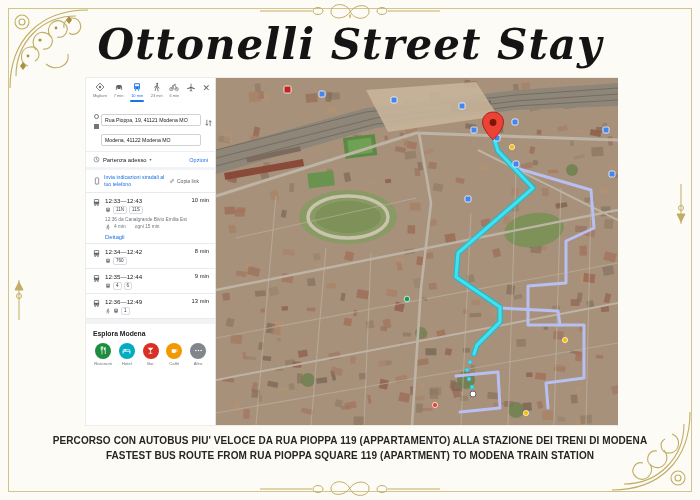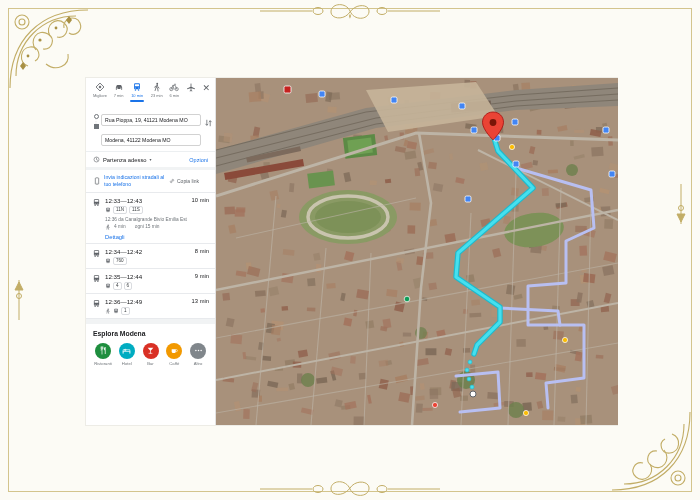--- a/index.html
+++ b/index.html
@@ -205,20 +205,21 @@
       </g>
 </svg>
 <svg class="orn" style="right:12px;top:180px" width="14" height="44" viewBox="0 0 14 44">
   <g fill="none" stroke="#c2ad66" stroke-width="1">
         <path d="M7 4 v40"></path>
         <path d="M7 42 l-4 -8 h8z" fill="#c2ad66"></path>
         <circle cx="7" cy="28" r="2.5"></circle>
       </g>
 </svg>
 
+<div class="title">Ottonelli Street Stay</div>
 
 <div class="shot">
 
   <div class="panel">
     <div class="modebar">
       <div class="mode">
         <svg class="ic icsvg">
               <use href="#i-best"></use>
             </svg>
         <span class="ml">Migliore</span>
@@ -767,14 +768,18 @@
       </g>
 
       <g>
         <path d="M277 34 c-6.2 0 -10.5 4.6 -10.5 10.3 c0 7.4 10.5 17.7 10.5 17.7 c0 0 10.5 -10.3 10.5 -17.7 c0 -5.7 -4.3 -10.3 -10.5 -10.3 z" stroke="#a50e0e" stroke-width="0.8" fill="#ea4335"></path>
         <circle cx="277" cy="44.5" r="3.4" fill="#7a1508"></circle>
       </g>
     </svg>
   </div>
 </div>
 
-
+<div class="caption">
+  <div>PERCORSO CON AUTOBUS PIU' VELOCE DA RUA PIOPPA 119 (APPARTAMENTO) ALLA STAZIONE DEI TRENI DI MODENA</div>
+  <div>FASTEST BUS ROUTE FROM RUA PIOPPA SQUARE 119 (APARTMENT) TO MODENA TRAIN STATION</div>
 </div>
 
+</div>
+
 </body></html>

